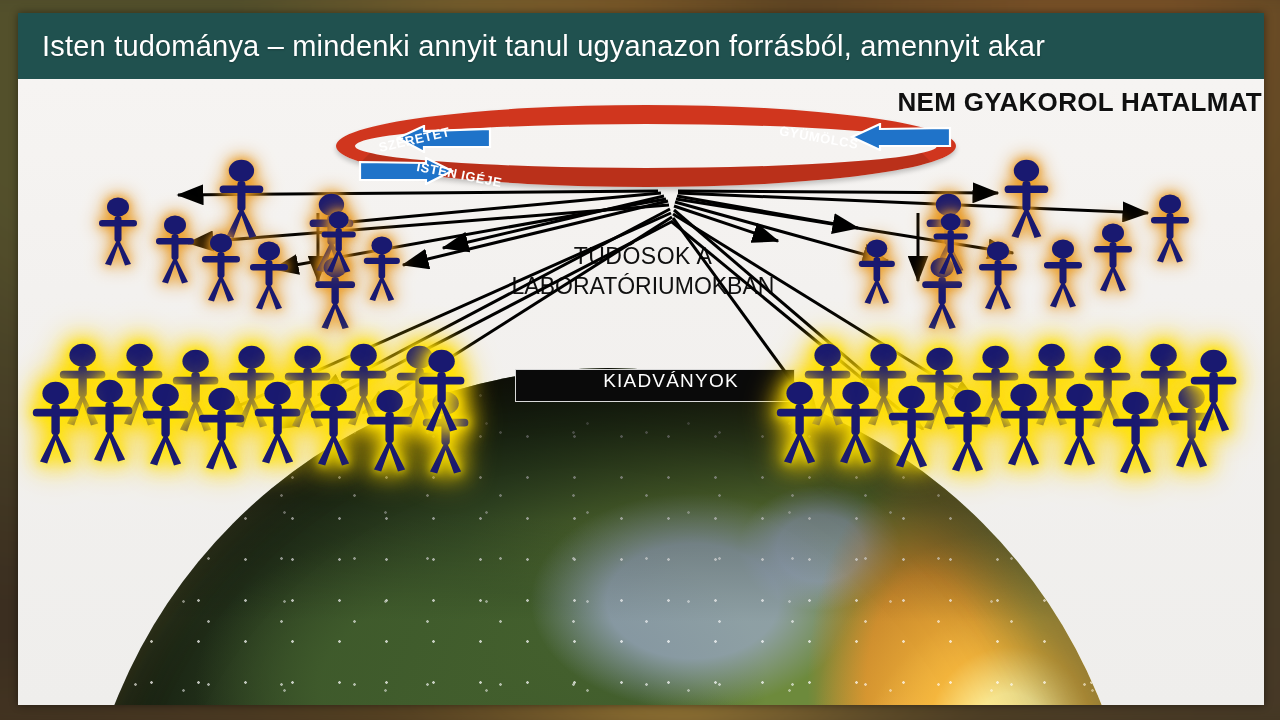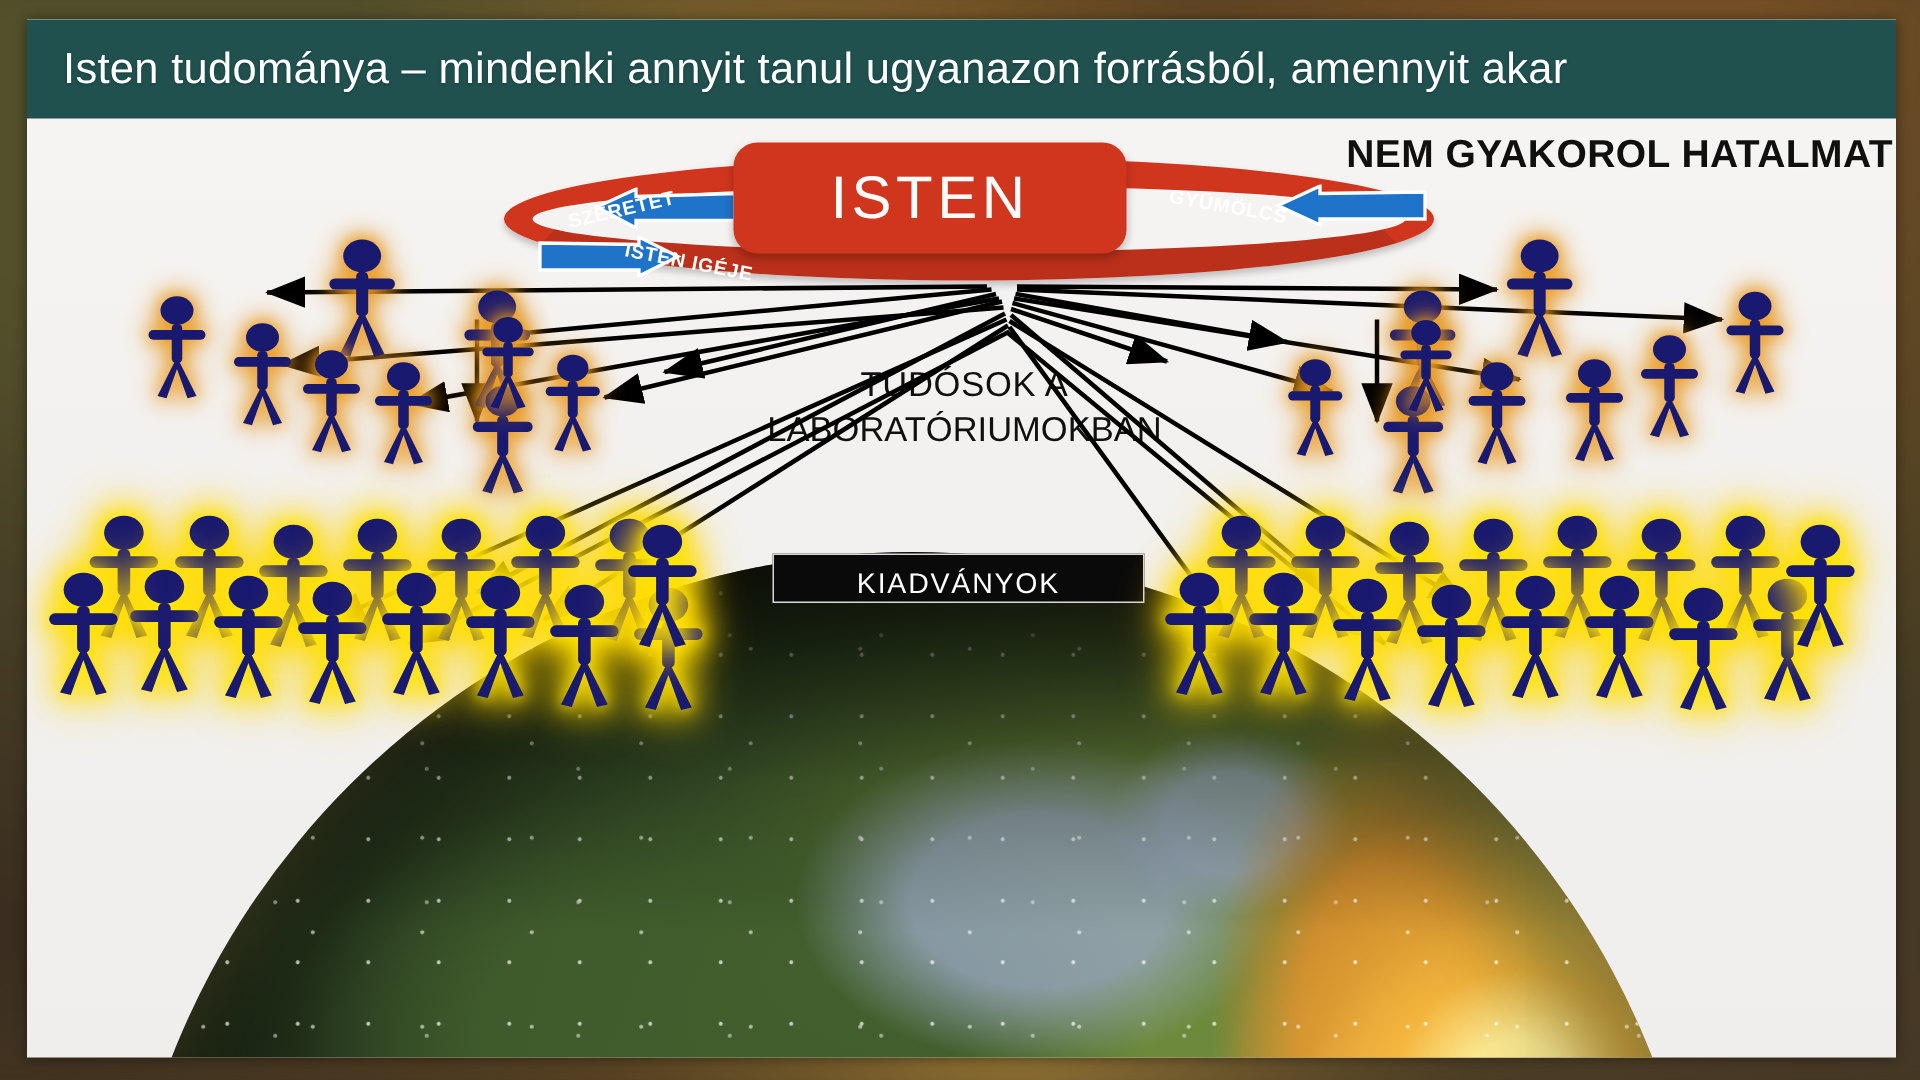--- a/index.html
+++ b/index.html
@@ -97,21 +97,21 @@
   
   .ctr-text{
     position:absolute;left:430px;top:228px;width:390px;
     text-align:center;color:#101010;
     font-size:23px;line-height:30px;letter-spacing:.5px;
   }
   .ctr-text .l2{letter-spacing:0;}
   .kiadvanyok{
     position:absolute;left:497px;top:356px;width:246px;height:31px;
     background:#0a0a0a;border:1px solid #d9d9d9;
-    display:flex;align-items:flex-end;justify-content:center;
+    display:flex;align-items:flex-start;justify-content:center;padding-left:32px;
   }
   .kiadvanyok span{
     color:#fff;font-size:19px;letter-spacing:1.2px;font-weight:400;
   }
 
   
   .globe{
     position:absolute;left:60px;top:355px;width:1060px;height:1060px;
     border-radius:50%;
     background:
@@ -236,23 +236,20 @@
         <polygon points="4,5 4,23 70,23 70,27 96,14 70,1 70,6" fill="#1f73c9" stroke="#ffffff" stroke-width="2.2"></polygon>
       </svg>
       <svg class="bluearrow" style="left:512px;top:18px;width:106px;height:28px" viewBox="0 0 106 28">
         <polygon points="102,5 102,23 32,23 32,27 4,14 32,1 32,6" fill="#1f73c9" stroke="#ffffff" stroke-width="2.2"></polygon>
       </svg>
 
       <div class="ringlabel lbl-szeretet">SZERETET</div>
       <div class="ringlabel lbl-ige">ISTEN IGÉJE</div>
       <div class="ringlabel lbl-gyumolcs">GYÜMÖLCS</div>
 
-      <div class="god-box">
-        <span class="god-label">ISTEN</span>
-      </div>
     </div>
 
     <div id="crowds">
         <div class="fig orange" style="left: 197px; top: 145px; width: 52.9px; height: 80.5px;">
 <svg viewBox="0 0 46 70" xmlns="http://www.w3.org/2000/svg">
   <ellipse cx="23" cy="11" rx="11" ry="9.5" fill="#191970"></ellipse>
   <rect x="19.5" y="20" width="7" height="26" rx="3" fill="#191970"></rect>
   <rect x="4" y="24" width="38" height="6.5" rx="3.2" fill="#191970"></rect>
   <polygon points="23,42 10,68 16,69.5 23,50 30,69.5 36,68" fill="#191970"></polygon>
 </svg>

